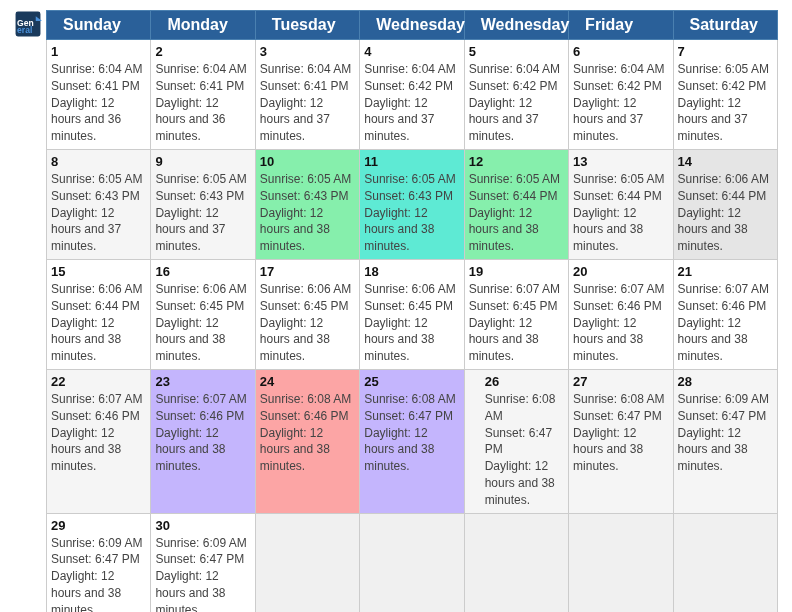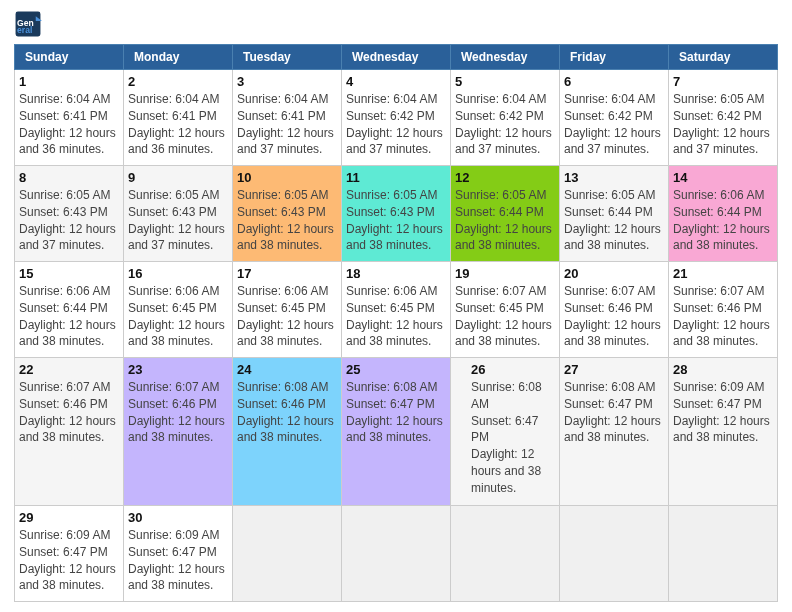--- a/index.html
+++ b/index.html
@@ -8,21 +8,20 @@
       background: #fff;
       width: 792px;
       height: 612px;
       overflow: hidden;
     }
     .page {
       width: 792px;
       height: 612px;
       padding: 10px 14px 10px 14px;
       display: flex;
-      flex-direction: column;
     }
     .header {
       display: flex;
       justify-content: space-between;
       align-items: flex-start;
       margin-bottom: 6px;
     }
     .logo {
       display: flex;
       align-items: center;
@@ -54,23 +53,23 @@
     .calendar {
       flex: 1;
       border: 1px solid #ccc;
       border-collapse: collapse;
       width: 100%;
       table-layout: fixed;
     }
     .calendar th {
       background: #2a6099;
       color: #fff;
-      font-size: 12px;
-      font-weight: bold;
-      padding: 5px 10px;
+      font-size: 16px;
+      font-weight: bold;
+      padding: 5px 16px;
       text-align: left;
       border: 1px solid #4a80b0;
     }
     .calendar td {
       vertical-align: top;
       padding: 4px 4px;
       border: 1px solid #ccc;
       font-size: 9.5px;
       color: #333;
       height: 88px;
@@ -166,37 +165,37 @@
         </tr>
         <tr>
           <td style="background: rgb(245, 245, 245);">
             <span class="day-num">8</span>
             <div class="day-info">Sunrise: 6:05 AM<br>Sunset: 6:43 PM<br>Daylight: 12 hours and 37 minutes.</div>
           </td>
           <td style="background: rgb(245, 245, 245);">
             <span class="day-num">9</span>
             <div class="day-info">Sunrise: 6:05 AM<br>Sunset: 6:43 PM<br>Daylight: 12 hours and 37 minutes.</div>
           </td>
-          <td style="background: #fdba74;">
+          <td style="background: #86efac;">
             <span class="day-num">10</span>
             <div class="day-info">Sunrise: 6:05 AM<br>Sunset: 6:43 PM<br>Daylight: 12 hours and 38 minutes.</div>
           </td>
           <td style="background: #5eead4;">
             <span class="day-num">11</span>
             <div class="day-info">Sunrise: 6:05 AM<br>Sunset: 6:43 PM<br>Daylight: 12 hours and 38 minutes.</div>
           </td>
-          <td style="background: #84cc16;">
+          <td style="background: #86efac;">
             <span class="day-num">12</span>
             <div class="day-info">Sunrise: 6:05 AM<br>Sunset: 6:44 PM<br>Daylight: 12 hours and 38 minutes.</div>
           </td>
           <td style="background: rgb(245, 245, 245);">
             <span class="day-num">13</span>
             <div class="day-info">Sunrise: 6:05 AM<br>Sunset: 6:44 PM<br>Daylight: 12 hours and 38 minutes.</div>
           </td>
-          <td style="background: #f9a8d4; margin-top: 28px;">
+          <td style="background: #e5e5e5; margin-top: 28px;">
             <span class="day-num">14</span>
             <div class="day-info">Sunrise: 6:06 AM<br>Sunset: 6:44 PM<br>Daylight: 12 hours and 38 minutes.</div>
           </td>
         </tr>
         <tr>
           <td>
             <span class="day-num">15</span>
             <div class="day-info">Sunrise: 6:06 AM<br>Sunset: 6:44 PM<br>Daylight: 12 hours and 38 minutes.</div>
           </td>
           <td>
@@ -226,21 +225,21 @@
         </tr>
         <tr>
           <td style="background: rgb(245, 245, 245); margin-top: 30px;">
             <span class="day-num">22</span>
             <div class="day-info">Sunrise: 6:07 AM<br>Sunset: 6:46 PM<br>Daylight: 12 hours and 38 minutes.</div>
           </td>
           <td style="background: #c4b5fd;">
             <span class="day-num">23</span>
             <div class="day-info">Sunrise: 6:07 AM<br>Sunset: 6:46 PM<br>Daylight: 12 hours and 38 minutes.</div>
           </td>
-          <td style="background: #7dd3fc;">
+          <td style="background: #fca5a5;">
             <span class="day-num">24</span>
             <div class="day-info">Sunrise: 6:08 AM<br>Sunset: 6:46 PM<br>Daylight: 12 hours and 38 minutes.</div>
           </td>
           <td style="background: #c4b5fd; margin-top: 26px;">
             <span class="day-num">25</span>
             <div class="day-info">Sunrise: 6:08 AM<br>Sunset: 6:47 PM<br>Daylight: 12 hours and 38 minutes.</div>
           </td>
           <td style="background: rgb(245, 245, 245); padding-left: 20px;">
             <span class="day-num">26</span>
             <div class="day-info">Sunrise: 6:08 AM<br>Sunset: 6:47 PM<br>Daylight: 12 hours and 38 minutes.</div>

